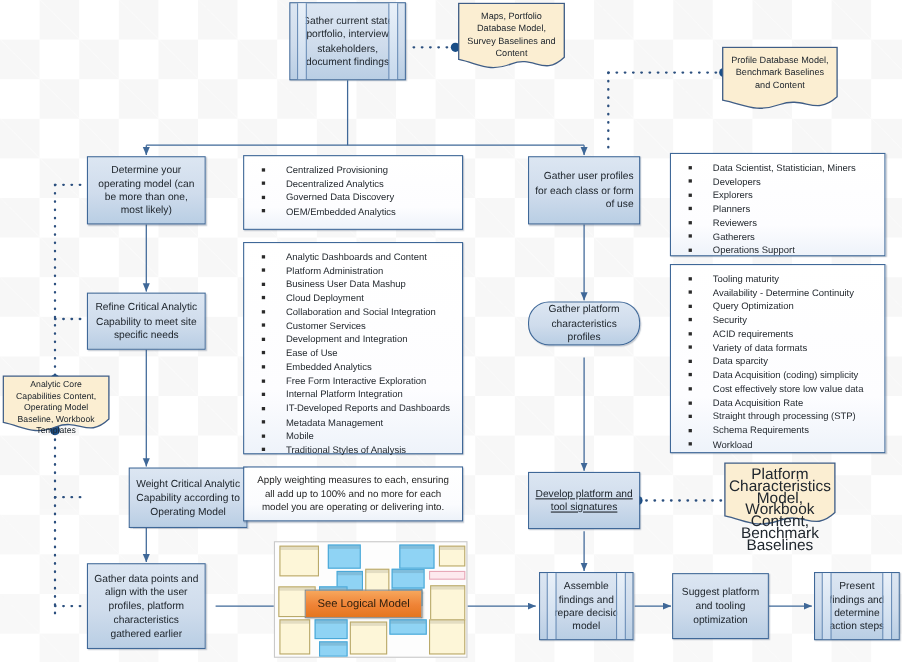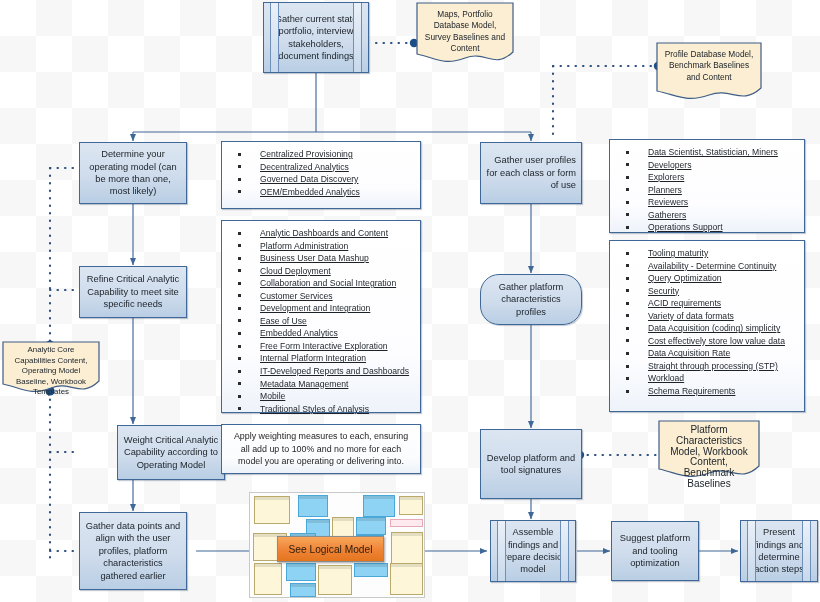--- a/index.html
+++ b/index.html
@@ -46,21 +46,20 @@
   .proc.bars::after{right:6px;}
 
   
   .listbox{
     background:linear-gradient(180deg,#ffffff 0%,#fdfdff 70%,#eef3fa 100%);
     border:1px solid #3f6898;
     padding:6px 8px 6px 10px;
     font-size:8.6px;line-height:12.55px;
     color:#1d2329;
     box-shadow:1px 1px 1px rgba(60,80,110,.30);
-    text-decoration:underline;
   }
   .listbox ul{margin:0;padding:0;list-style:none;}
   .listbox li{position:relative;padding-left:28px;white-space:nowrap;}
   .listbox li::before{
     content:"";position:absolute;left:6px;top:4.6px;
     width:3px;height:3px;background:#2b2b2b;
   }
   
   .notebox{
     background:linear-gradient(180deg,#ffffff 0%,#fbfcfe 70%,#edf2f9 100%);
@@ -233,33 +232,33 @@
 </div>
 
 <div class="node notebox" style="left:221px;top:424px;width:200px;height:50px;">
   <span>Apply weighting measures to each, ensuring all add up to 100% and no more for each model you are operating or delivering into.</span>
 </div>
 
 <div class="node proc" style="left:480px;top:142px;width:102px;height:62px;text-align:right;">
   <span>Gather user profiles for each class or form of use</span>
 </div>
 
-<div class="node proc" style="left:480px;top:274px;width:102px;height:51px;border-radius:19px;">
+<div class="node proc" style="left:480px;top:274px;width:102px;height:40px;border-radius:19px;">
   <span>Gather platform characteristics profiles</span>
 </div>
 
-<div class="node proc" style="left:480px;top:429px;width:102px;height:70px;">
+<div class="node proc" style="left:480px;top:429px;width:102px;height:52px;text-decoration:underline;">
   <span>Develop platform and tool signatures</span>
 </div>
 
 <div class="docnote" style="left:658px;top:420px;width:102px;height:63px;">
   <svg class="dn-svg" viewBox="0 0 102 63" preserveAspectRatio="none">
     <path d="M1,1 H101 V46 C82,64 73,45 51,53 C29,61 20,53 1,49 Z" fill="#fbeed2" stroke="#3f5d86" stroke-width="1.2"></path>
   </svg>
-  <div class="dn-txt" style="padding-top:5px;font-size:10px;line-height:10.8px;">
+  <div class="dn-txt" style="padding-top:5px;font-size:14px;line-height:10.8px;">
     <span>Platform Characteristics Model, Workbook Content, Benchmark Baselines</span>
   </div>
 </div>
 
 <div class="node listbox" style="left:609px;top:139px;width:196px;height:94px;">
   <ul>
     <li>Data Scientist, Statistician, Miners</li>
     <li>Developers</li>
     <li>Explorers</li>
     <li>Planners</li>
@@ -270,26 +269,27 @@
 </div>
 
 <div class="node listbox" style="left:609px;top:240px;width:196px;height:172px;">
   <ul>
     <li>Tooling maturity</li>
     <li>Availability - Determine Continuity</li>
     <li>Query Optimization</li>
     <li>Security</li>
     <li>ACID requirements</li>
     <li>Variety of data formats</li>
+    <li>Data sparcity</li>
     <li>Data Acquisition (coding) simplicity</li>
     <li>Cost effectively store low value data</li>
     <li>Data Acquisition Rate</li>
     <li>Straight through processing (STP)</li>
+    <li>Schema Requirements</li>
     <li>Workload</li>
-    <li>Schema Requirements</li>
   </ul>
 </div>
 
 <div id="thumb" style="left:249px;top:492px;width:174px;height:104px;">
   <div class="mini" style="left:4px;top:3px;width:34px;height:26px;"><span class="hdr"></span><span class="ln"></span><span class="ln"></span><span class="ln"></span><span class="ln"></span><span class="ln"></span></div>
   <div class="mini b" style="left:48px;top:2px;width:28px;height:20px;"><span class="hdr"></span><span class="ln"></span><span class="ln"></span><span class="ln"></span></div>
   <div class="mini b" style="left:113px;top:2px;width:30px;height:20px;"><span class="hdr"></span><span class="ln"></span><span class="ln"></span><span class="ln"></span></div>
   <div class="mini" style="left:149px;top:3px;width:22px;height:17px;"><span class="hdr"></span><span class="ln"></span><span class="ln"></span></div>
   <div class="mini b" style="left:56px;top:26px;width:22px;height:16px;"><span class="hdr"></span><span class="ln"></span><span class="ln"></span></div>
   <div class="mini" style="left:82px;top:24px;width:20px;height:42px;"><span class="hdr"></span><span class="ln"></span><span class="ln"></span><span class="ln"></span><span class="ln"></span><span class="ln"></span><span class="ln"></span><span class="ln"></span></div>

